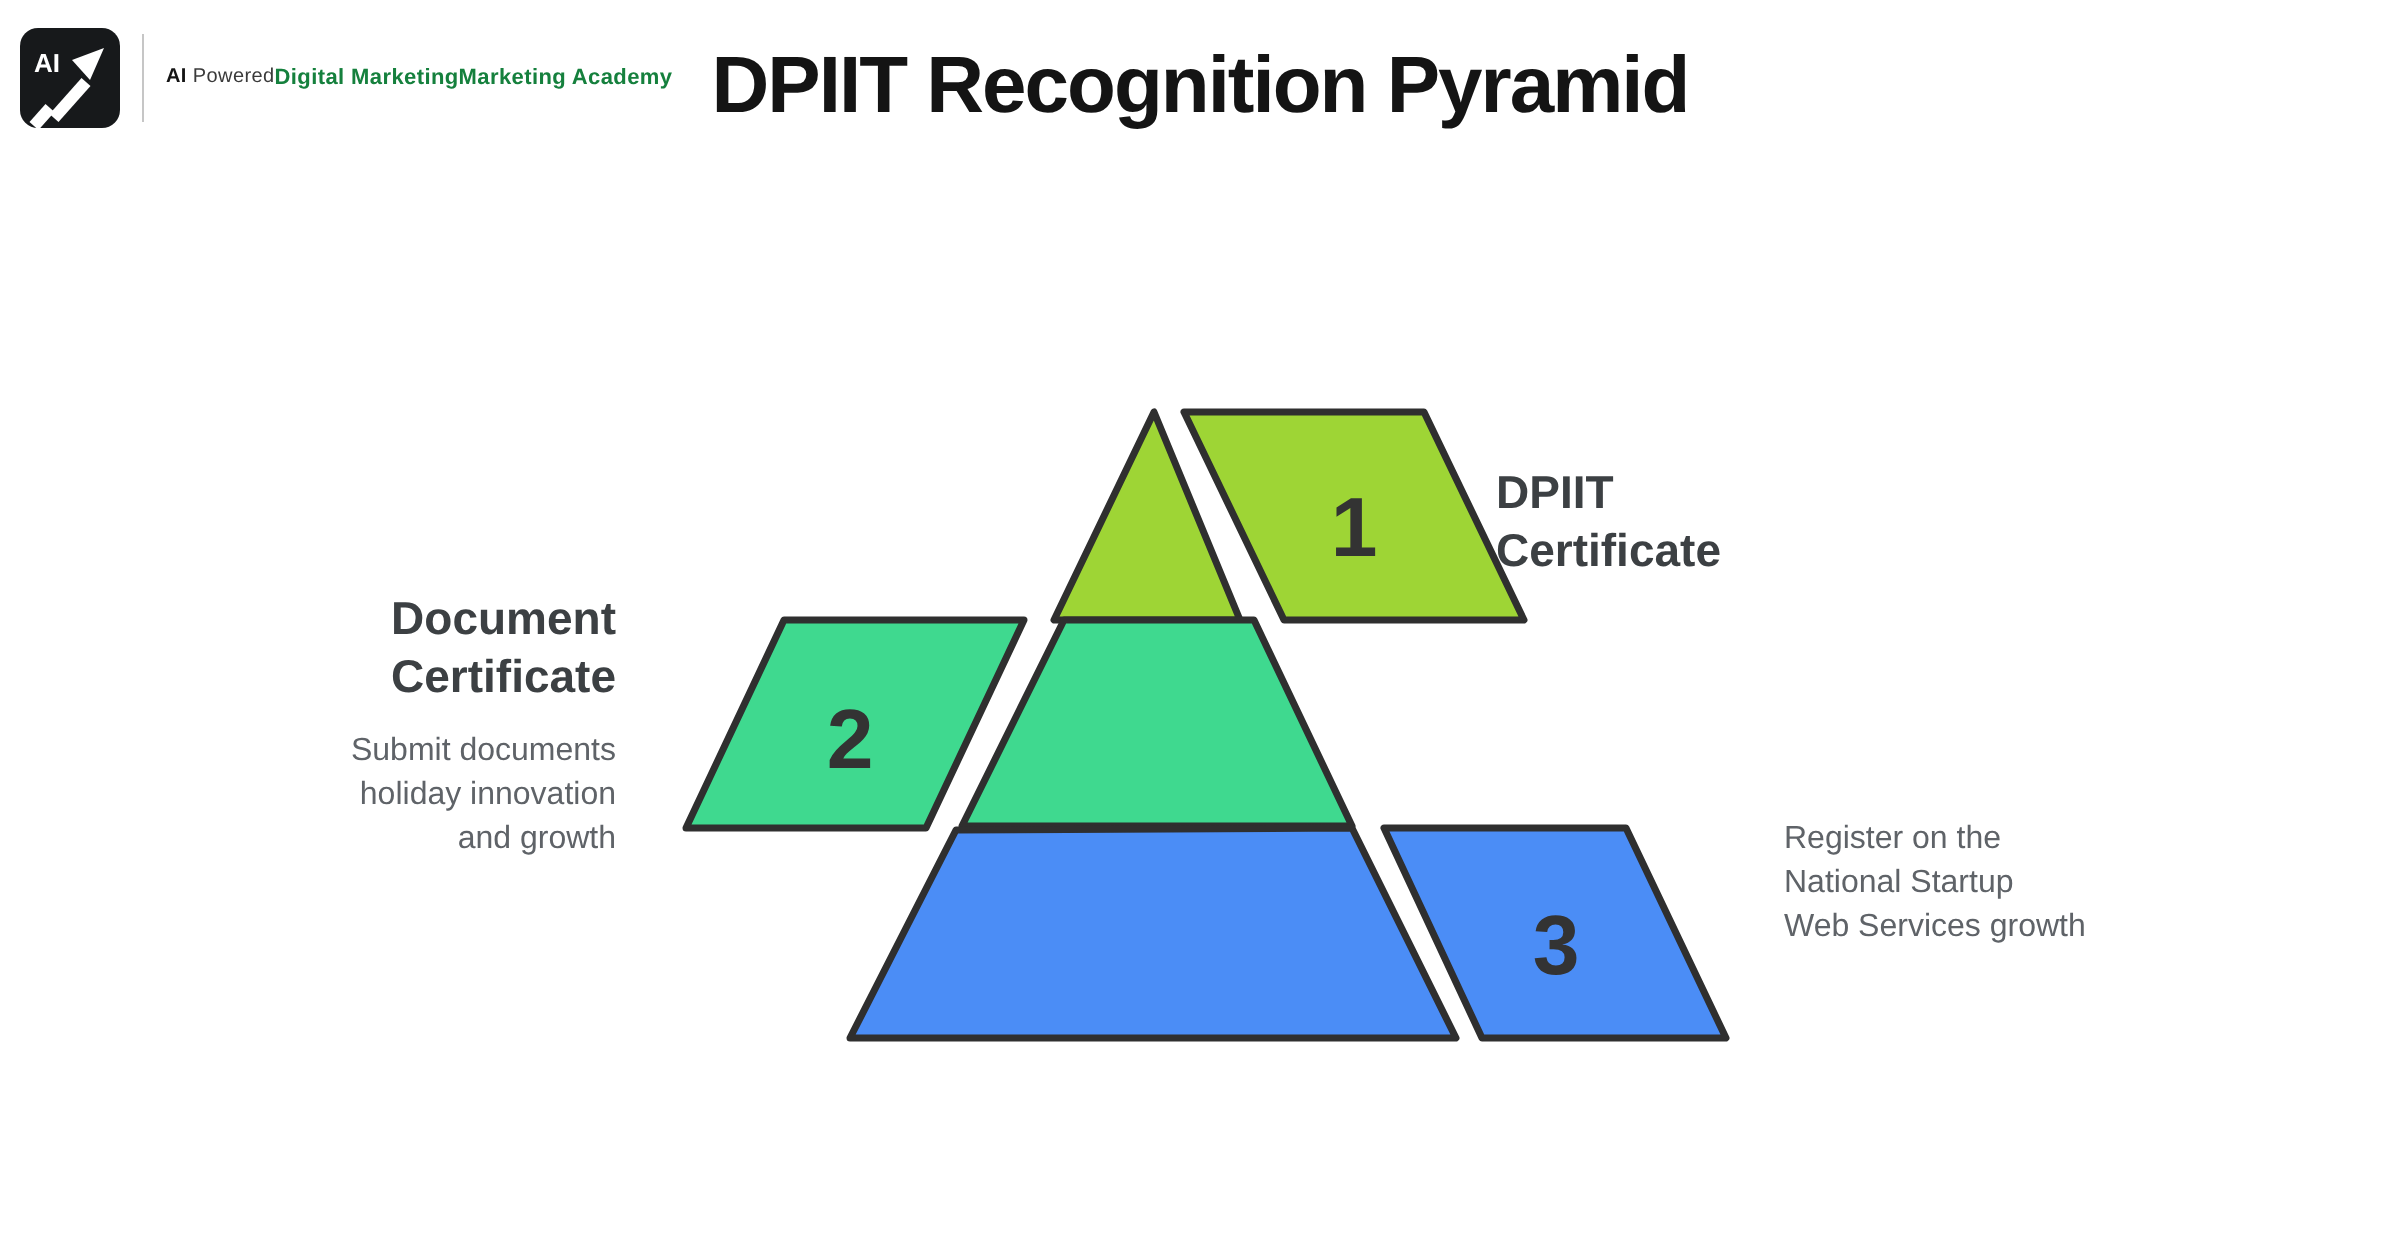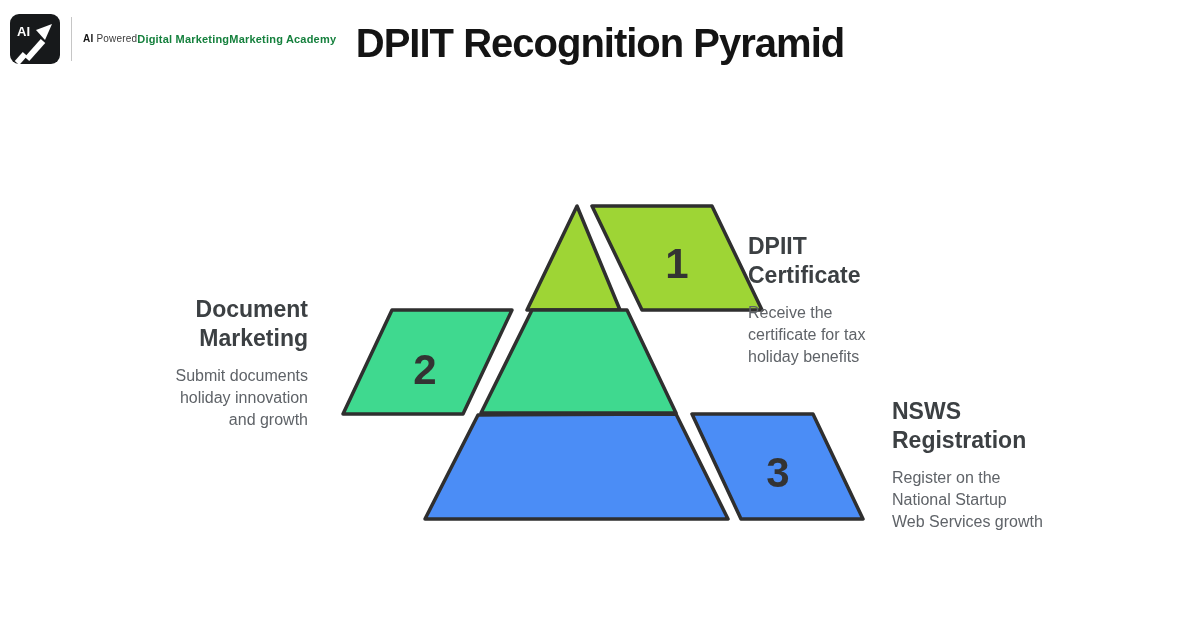--- a/index.html
+++ b/index.html
@@ -77,34 +77,29 @@
 
     <polygon class="shape" points="478,415 676,414 728,519 425,519" fill="#4B8DF6" stroke="#2F2F2F"></polygon>
 
     <polygon class="shape" points="692,414 813,414 863,519 741,519" fill="#4B8DF6" stroke="#2F2F2F"></polygon>
     <text class="tier-number" x="778" y="487" fill="#333333">3</text>
   </svg>
 
   <div class="step-label label-1">
     <div class="step-heading">DPIIT
 Certificate</div>
-    <div class="step-desc">Receive the
-certificate for tax
-holiday benefits</div>
   </div>
 
   <div class="step-label label-2">
     <div class="step-heading">Document
-Marketing</div>
+Certificate</div>
     <div class="step-desc">Submit documents
 holiday innovation
 and growth</div>
   </div>
 
   <div class="step-label label-3">
-    <div class="step-heading">NSWS
-Registration</div>
     <div class="step-desc">Register on the
 National Startup
 Web Services growth</div>
   </div>
 
 </div>
 
 </body></html>

